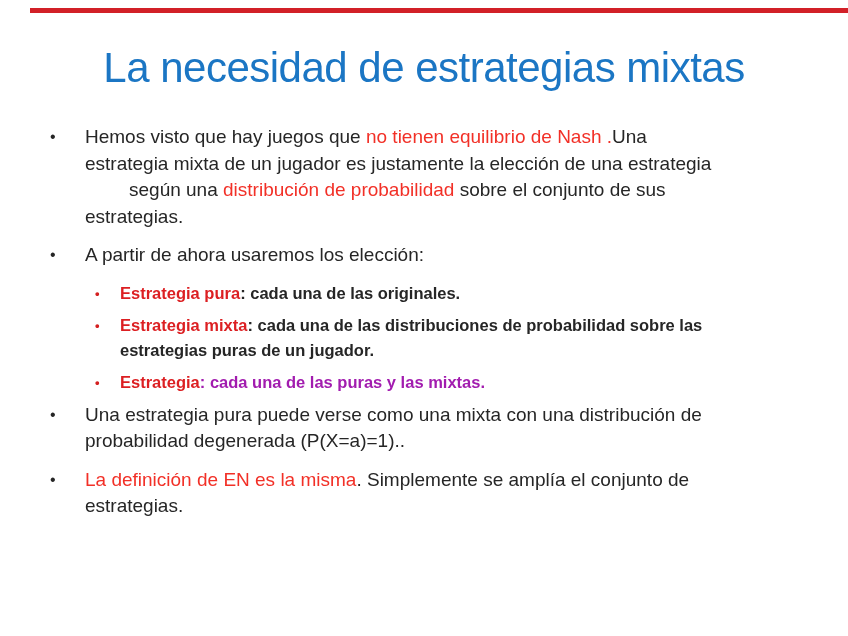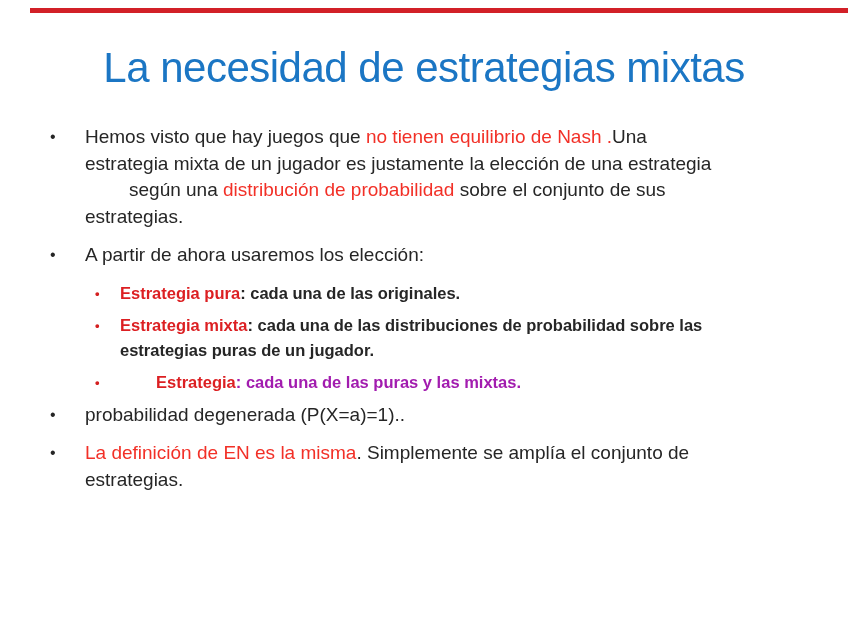--- a/index.html
+++ b/index.html
@@ -65,26 +65,27 @@
       <div class="bullet l2">
         <span class="marker" style="color: rgb(212, 32, 33);">•</span>
         <div class="btext">
           <div class="line"><span style="color: rgb(220, 31, 34); text-align: center;">Estrategia mixta</span><span style="color: rgb(38, 38, 38);">: cada una de las distribuciones de probabilidad sobre las</span></div>
           <div class="line"><span style="color: rgb(38, 38, 38);">estrategias puras de un jugador.</span></div>
         </div>
       </div>
       <div class="bullet l2">
         <span class="marker" style="color: rgb(212, 32, 33);">•</span>
         <div class="btext">
-          <div class="line"><span style="color: rgb(220, 31, 34); margin-left: 36px;">Estrategia</span><span style="color: #a21caf;">: cada una de las puras y las mixtas.</span></div>
+          <div class="line"><span style="color: rgb(220, 31, 34);">Estrategia</span><span style="color: #a21caf;">: cada una de las puras y las mixtas.</span></div>
         </div>
       </div>
       <div class="bullet l1">
         <span class="marker" style="color: rgb(38, 38, 38);">•</span>
         <div class="btext">
+          <div class="line"><span style="color: rgb(38, 38, 38);">Una estrategia pura puede verse como una mixta con una distribución de</span></div>
           <div class="line"><span style="color: rgb(38, 38, 38);">probabilidad degenerada (P(X=a)=1)..</span></div>
         </div>
       </div>
       <div class="bullet l1">
         <span class="marker" style="color: rgb(38, 38, 38);">•</span>
         <div class="btext">
           <div class="line"><span style="color: rgb(242, 48, 39);">La definición de EN es la misma</span><span style="color: rgb(38, 38, 38);">. Simplemente se amplía el conjunto de</span></div>
           <div class="line"><span style="color: rgb(38, 38, 38);">estrategias.</span></div>
         </div>
       </div>

